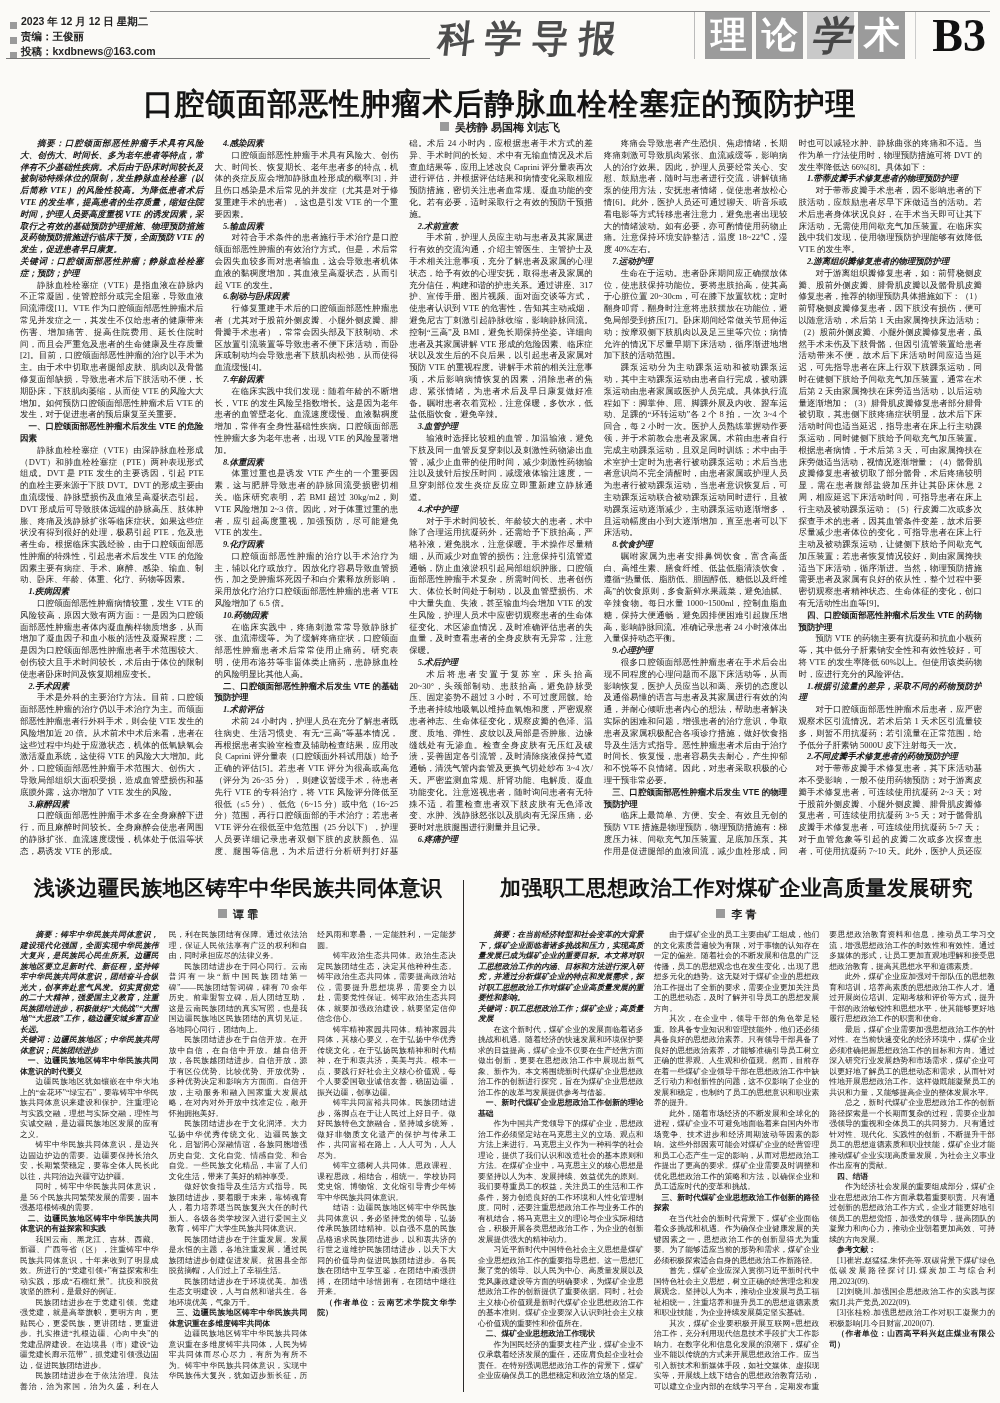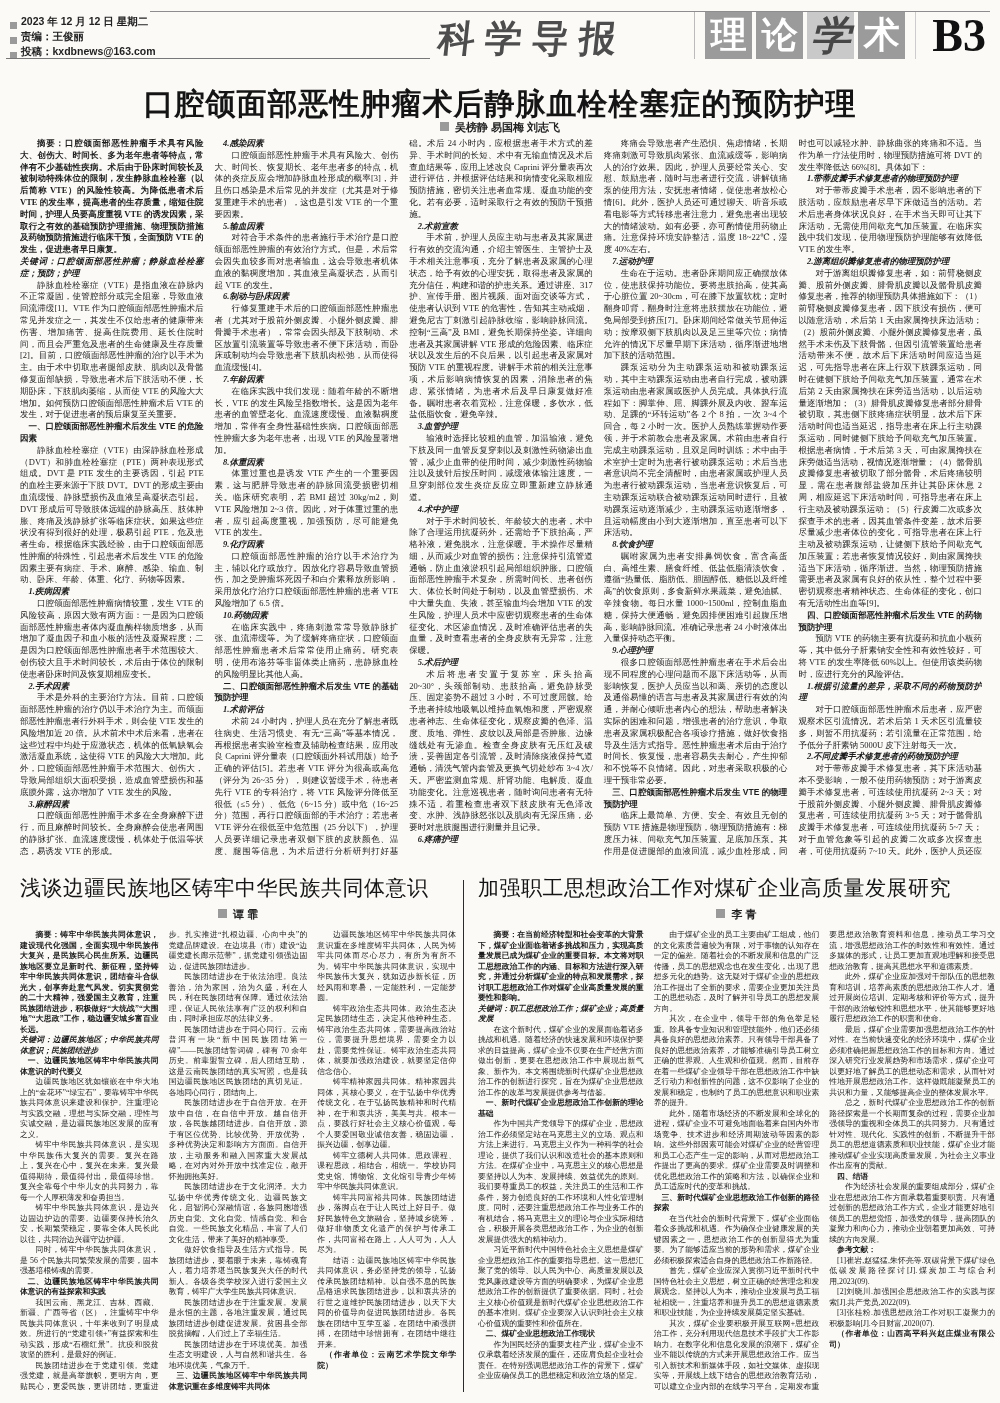--- a/index.html
+++ b/index.html
@@ -26,34 +26,34 @@
   
   #main-title{position:absolute;left:0;top:84px;width:1000px;text-align:center;
               font-family:"Liberation Sans",sans-serif;font-weight:bold;font-size:30px;letter-spacing:1px;color:#141414;}
   #main-byline{position:absolute;left:0;top:120px;width:1000px;text-align:center;
                font-family:"Liberation Sans",sans-serif;font-weight:bold;font-size:11px;color:#222;}
   .byline-marker{display:inline-block;width:9px;height:9px;background:#9a9a9a;margin-right:6px;}
   #main-cols{position:absolute;left:20px;top:138px;width:962px;height:728px;
              column-count:5;column-gap:11px;column-fill:auto;overflow:hidden;
              font-size:8.5px;line-height:11.8px;text-align:justify;}
   
-  .bot-title{width:100%;font-family:"Liberation Sans",sans-serif;
-             font-weight:normal;font-size:21px;color:#141414;letter-spacing:0.5px;}
+  .bot-title{width:100%;text-align:center;font-family:"Liberation Sans",sans-serif;
+             font-weight:bold;font-size:21px;color:#141414;letter-spacing:0.5px;}
   .bot-byline{width:100%;text-align:center;font-family:"Liberation Sans",sans-serif;
               font-weight:bold;font-size:11px;margin-top:5px;color:#222;}
   .bot-cols{margin-top:8px;column-gap:10px;column-count:3;column-fill:auto;overflow:hidden;
             font-size:7.8px;line-height:10.5px;text-align:justify;}
   #bot-left{position:absolute;left:20px;top:874px;width:436px;height:521px;}
   #bot-left .bot-cols{height:462px;}
   #bot-right{position:absolute;left:478px;top:874px;width:517px;height:521px;}
   #bot-right .bot-cols{height:462px;}
   #divider-v{position:absolute;left:463px;top:880px;width:1px;height:512px;background:#2a2a2a;}
   
   p{margin:0;padding:0;}
-  .pt-ab{font-weight:600;text-indent:2em;}
+  .pt-ab{font-style:italic;font-weight:600;text-indent:2em;}
   .pt-kw{font-style:italic;font-weight:700;text-indent:0;}
   .pt-p{text-indent:2em;}
   .pt-h{font-family:"Liberation Sans",sans-serif;font-weight:bold;text-indent:1em;break-inside:avoid;}
   .pt-sh{font-weight:bold;font-style:italic;text-indent:1em;break-inside:avoid;}
   .pt-refh{font-weight:bold;text-indent:1em;break-inside:avoid;}
   .pt-ref{text-indent:1em;}
   .pt-unit{font-weight:bold;text-indent:1em;}
 </style>
 </head>
 <body>
@@ -152,39 +152,38 @@
 <div id="bot-left">
   <div class="bot-title">浅谈边疆民族地区铸牢中华民族共同体意识</div>
   <div class="bot-byline">
     <span class="byline-marker"></span><span>谭  霏</span>
   </div>
   <div class="bot-cols">
       <p class="pt-ab">摘要：铸牢中华民族共同体意识，建设现代化强国，全面实现中华民族伟大复兴，是民族民心民生所系。边疆民族地区要立足新时代、新征程，坚持铸牢中华民族共同体意识，团结奋斗合纵光大，创享奔赴意气风发。切实贯彻党的二十大精神，强爱国主义教育，注重民族团结进步，积极做好“大统战”“大围地”“大思政”工作，稳边疆安城乡富百业长远。</p>
       <p class="pt-kw">关键词：边疆民族地区；中华民族共同体意识；民族团结进步</p>
       <p class="pt-h">一、边疆民族地区铸牢中华民族共同体意识的时代要义</p>
       <p class="pt-p">边疆民族地区犹如镶嵌在中华大地上的“金花环”“绿宝石”，要靠铸牢中华民族共同体意识来建设和保护。注重理论与实践交融，理想与实际交融，理性与实诚交融，是边疆民族地区发展的应有之义。</p>
-      <p class="pt-p">铸牢中华民族共同体意识，是实现中华民族伟大复兴的需要。复兴在路上，复兴在心中，复兴在未来。复兴最值得期待，最值得付出，最值得珍惜。复兴全靠每个中华儿女的共同努力，靠每一个人厚积薄发和奋勇担当。</p>
       <p class="pt-p">铸牢中华民族共同体意识，是边兴边固边护边的需要。边疆要保持长治久安，长期繁荣稳定，要靠全体人民长此以往，共同治边兴疆守边护疆。</p>
       <p class="pt-p">同时，铸牢中华民族共同体意识，是 56 个民族共同繁荣发展的需要，固本强基培根铸魂的需要。</p>
       <p class="pt-h">二、边疆民族地区铸牢中华民族共同体意识的有益探索和实践</p>
       <p class="pt-p">我国云南、黑龙江、吉林、西藏、新疆、广西等省（区），注重铸牢中华民族共同体意识，十年来收到了明显成效。所进行的“党建引领+”有益探索和生动实践，形成“石榴红景”。抗疫和脱贫攻坚的胜利，是最好的例证。</p>
       <p class="pt-p">民族团结进步在于党建引领。党建强党建，就是高举旗帜，更明方向，更贴民心，更爱民族，更讲团结，更重进步。扎实推进“扎根边疆、心向中央”的党建品牌建设。在边境县（市）建设“边疆党建长廊示范带”，抓党建引领强边固边，促进民族团结进步。</p>
       <p class="pt-p">民族团结进步在于依法治理。良法善治，治为家国，治为久盛，利在人民，利在民族团结有保障。通过依法治理，保证人民依法享有广泛的权利和自由，同时承担应尽的法律义务。</p>
       <p class="pt-p">民族团结进步在于同心同行。云南普洱有一块“新中国民族团结第一碑”——民族团结誓词碑，碑有 70 余年历史。前辈盟誓立碑，后人团结互助，这是云南民族团结的真实写照，也是我国边疆民族地区民族团结的真切见证。各地同心同行，团结向上。</p>
       <p class="pt-p">民族团结进步在于自信开放。在开放中自信，在自信中开放。越自信开放，各民族越团结进步。自信开放，源于有区位优势、比较优势、开放优势，多种优势决定和影响方方面面。自信开放，主动服务和融入国家重大发展战略，在对内对外开放中找准定位，敞开怀抱拥抱美好。</p>
       <p class="pt-p">民族团结进步在于文化润泽。大力弘扬中华优秀传统文化、边疆民族文化，启智润心深融情谊，各族同胞增强历史自觉、文化自觉、情感自觉、和合自觉。一些民族文化精品，丰富了人们文化生活，带来了美好的精神享受。</p>
       <p class="pt-p">做好饮食指导及生活方式指导。民族团结进步，要着眼于未来，靠铸魂育人，着力培养堪当民族复兴大任的时代新人。各级各类学校深入进行爱国主义教育，铸牢广大学生民族共同体意识。</p>
       <p class="pt-p">民族团结进步在于注重发展。发展是永恒的主题，各地注重发展，通过民族团结进步创建促进发展。贫困县全部脱贫摘帽，人们过上了幸福生活。</p>
       <p class="pt-p">民族团结进步在于环境优美。加强生态文明建设，人与自然和谐共生。各地环境优美，气象万千。</p>
       <p class="pt-h">三、边疆民族地区铸牢中华民族共同体意识重在多维度铸牢共同体</p>
       <p class="pt-p">边疆民族地区铸牢中华民族共同体意识重在多维度铸牢共同体，人民为铸牢共同体而尽心尽力，有所为有所不为。铸牢中华民族共同体意识，实现中华民族伟大复兴，犹如迈步新长征，历经风雨和寒暑，一定能胜利，一定能梦圆。</p>
       <p class="pt-p">铸牢政治生态共同体。政治生态决定民族团结生态，决定其他种种生态。铸牢政治生态共同体，需要提高政治站位，需要提升思想境界，需要全力以赴，需要党性保证。铸牢政治生态共同体，就要加强政治建设，就要坚定信仰信念信心。</p>
       <p class="pt-p">铸牢精神家园共同体。精神家园共同体，其核心要义，在于弘扬中华优秀传统文化，在于弘扬民族精神和时代精神，在于和衷共济，美美与共。根本一点，要践行好社会主义核心价值观，每个人要爱国敬业诚信友善，稳固边疆，振兴边疆，创享边疆。</p>
+      <p class="pt-p">铸牢共同富裕共同体。民族团结进步，落脚点在于让人民过上好日子。做好民族特色文旅融合，坚持城乡统筹，做好非物质文化遗产的保护与传承工作，共同富裕在路上，人人可为，人人尽为。</p>
       <p class="pt-p">铸牢立德树人共同体。思政课程、课程思政，相结合，相统一。学校协同党史馆、博物馆、文化馆引导青少年铸牢中华民族共同体意识。</p>
-      <p class="pt-p">铸牢共同富裕共同体。民族团结进步，落脚点在于让人民过上好日子。做好民族特色文旅融合，坚持城乡统筹，做好非物质文化遗产的保护与传承工作，共同富裕在路上，人人可为，人人尽为。</p>
       <p class="pt-p">结语：边疆民族地区铸牢中华民族共同体意识，务必坚持党的领导，弘扬传承民族团结精神。以自强不息的民族品格追求民族团结进步，以和衷共济的行世之道维护民族团结进步，以天下大同的价值导向促进民族团结进步。各民族在团结中互学互鉴，在团结中顽强拼搏，在团结中珍惜拥有，在团结中继往开来。</p>
       <p class="pt-unit">（作者单位：云南艺术学院文华学院）</p>
     </div>
 </div>
 
 <div id="divider-v"></div>
 
 <div id="bot-right">
   <div class="bot-title">加强职工思想政治工作对煤矿企业高质量发展研究</div>
   <div class="bot-byline">

